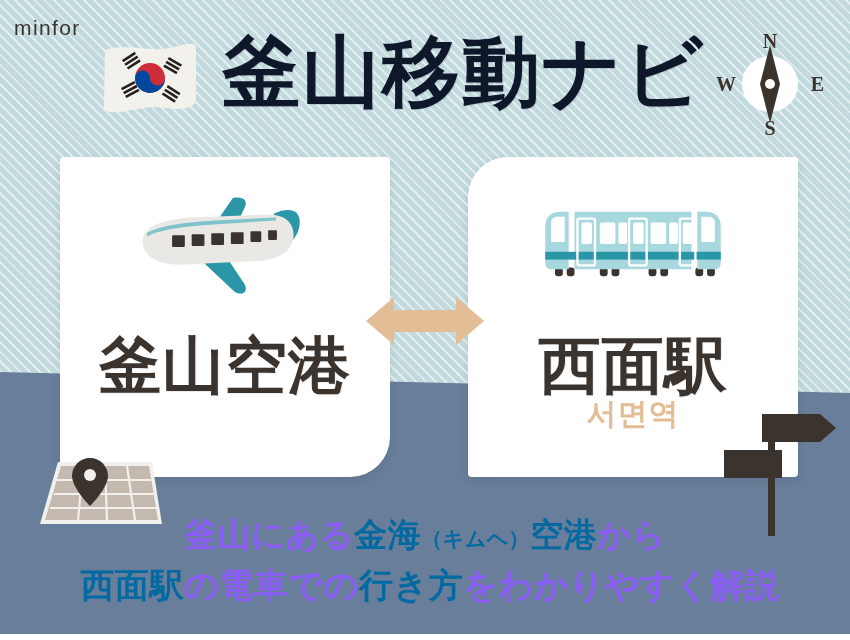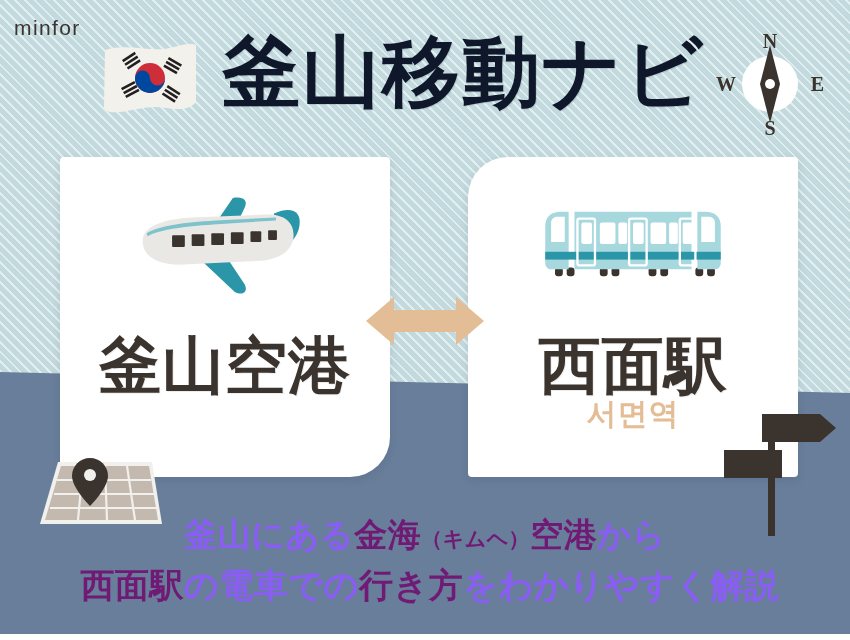--- a/index.html
+++ b/index.html
@@ -173,21 +173,21 @@
   }
   .caption .line {
     font-size: 33px;
     line-height: 46px;
     font-weight: 700;
     letter-spacing: 0.5px;
     white-space: nowrap;
   }
   .caption .line2 { font-size: 34px; padding-left: 10px; }
   .w { color: #8b5cf6; }
-  .y { color: #701a75; }
+  .y { color: #0369a1; }
   .small-kana { font-size: 21px; margin-top: 40px; }
 </style>
 </head>
 <body>
 
 <div id="stage">
 
   <div class="bg-stripes"></div>
   <div class="bg-slate"></div>
 

